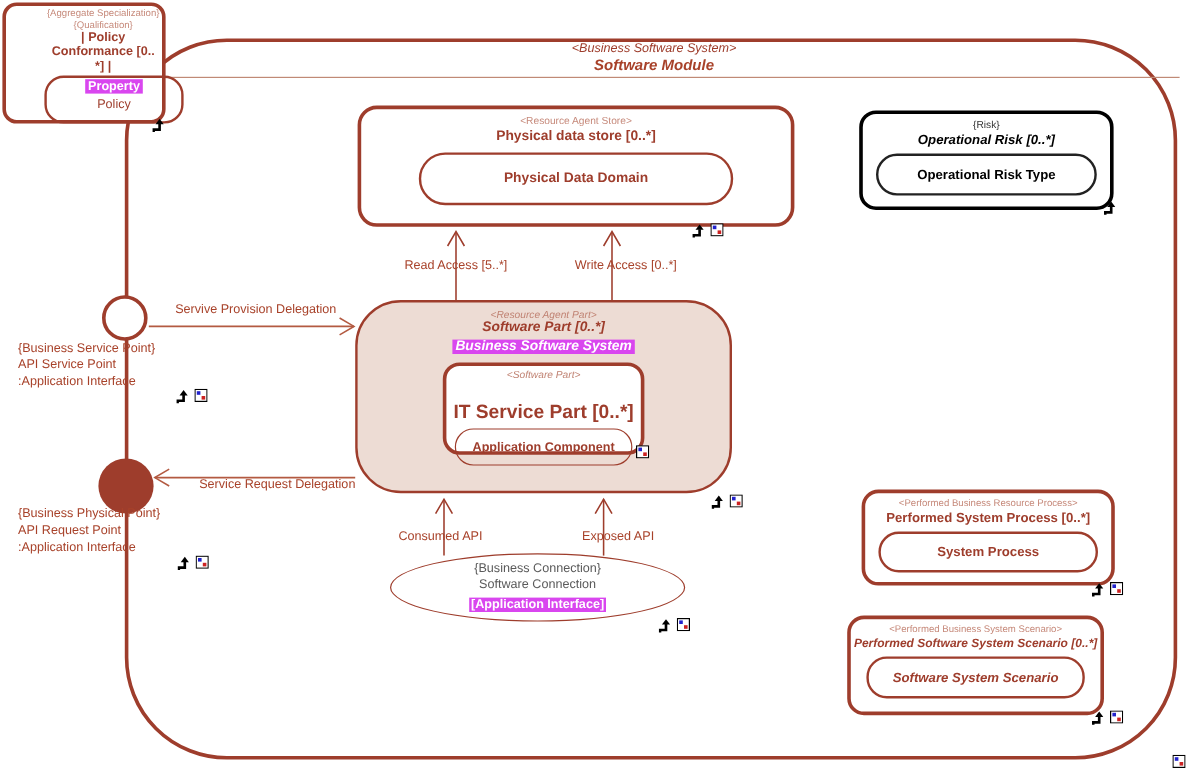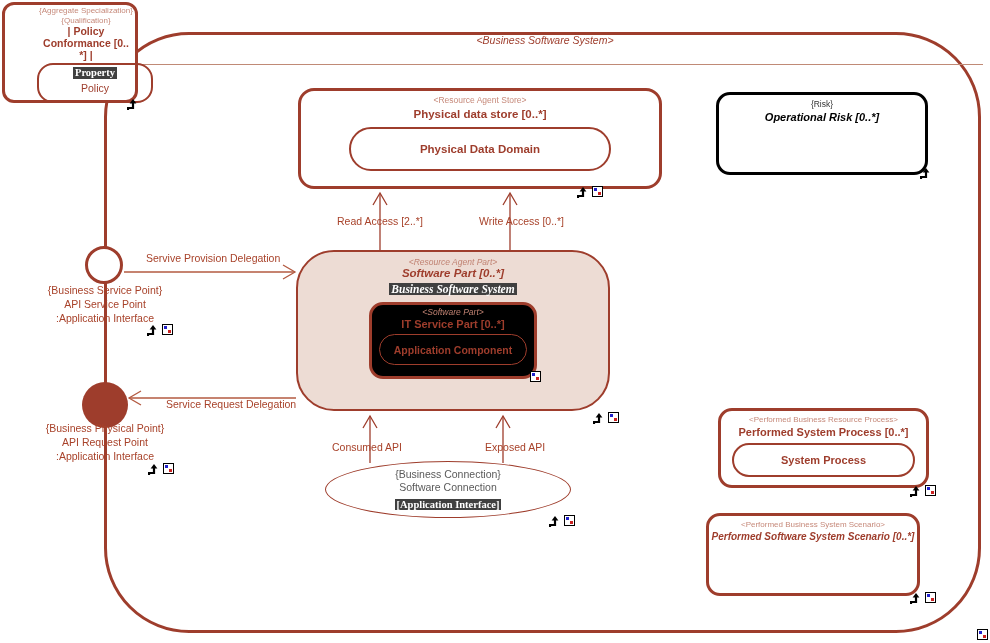--- a/index.html
+++ b/index.html
@@ -23,27 +23,27 @@
   .stadium{box-sizing:border-box;border:2px solid #9E3D2C;border-radius:20px;
            display:flex;align-items:center;justify-content:center;margin:0 auto;}
 
   
   .policy-box{left:2px;top:2px;width:136px;height:101px;border:3px solid #9E3D2C;border-radius:12px;
               background:#fff;z-index:5;text-align:center;box-sizing:border-box;padding-left:32px;}
   .policy-box .tag{font-size:8px;color:#C6897A;line-height:9px;margin-top:1px;}
   .policy-box .pname{font-size:10.5px;font-weight:bold;color:#9E3D2C;line-height:12px;}
   .policy-inner{margin:2px auto 0;width:116px;height:40px;border:2px solid #9E3D2C;border-radius:16px;
                 box-sizing:border-box;text-align:center;}
-  .hl{display:inline-block;background:#404040;color:#fff;font-weight:bold;padding:0 2px;font-family:Liberation Serif, serif;}
+  .hl{display:inline-block;background:#d946ef;color:#fff;font-weight:bold;padding:0 2px;}
 
   
   .circle-open{left:85px;top:246px;width:38px;height:38px;border:3px solid #9E3D2C;border-radius:50%;
                background:#fff;z-index:2;box-sizing:border-box;}
   .circle-filled{left:82px;top:382px;width:46px;height:46px;border-radius:50%;background:#9E3D2C;z-index:2;}
-  .port-label{width:180px;text-align:center;font-size:10.5px;line-height:14px;color:#A8422A;z-index:2;}
+  .port-label{width:180px;font-size:10.5px;line-height:14px;color:#A8422A;z-index:2;}
 
   
   .store-box{left:298px;top:88px;width:364px;height:101px;border:3px solid #9E3D2C;border-radius:16px;}
   .store-box .stereo-sm{margin-top:4px;}
   .store-box .name-md{margin-top:3px;font-size:11.5px;}
   .store-stadium{width:262px;height:44px;margin-top:7px;border-radius:22px;font-size:11.5px;font-weight:bold;}
 
   
   .risk-box{left:716px;top:92px;width:212px;height:83px;border:3px solid #000;border-radius:14px;color:#000;}
   .risk-box .tag{font-size:8.5px;color:#333;margin-top:4px;}
@@ -51,23 +51,23 @@
   .risk-stadium{width:184px;height:35px;margin-top:5px;border:2px solid #222;border-radius:18px;
                 font-size:11px;font-weight:bold;color:#000;}
 
   
   .part-box{left:296px;top:250px;width:314px;height:161px;border:2.5px solid #9E3D2C;border-radius:38px;
             background:#EDDCD4;}
   .part-box .stereo-sm{margin-top:5px;font-style:italic;color:#C08272;}
   .part-box .pname{font-size:11.5px;font-weight:bold;font-style:italic;color:#9E3D2C;}
   .part-box .hl{font-style:italic;font-size:11.5px;}
   .it-box{margin:5px auto 0;width:168px;height:77px;border:3px solid #9E3D2C;border-radius:14px;
-          background:#000000;box-sizing:border-box;text-align:center;}
+          background:#ffffff;box-sizing:border-box;text-align:center;}
   .it-box .stereo-sm{margin-top:2px;}
-  .it-box .iname{font-size:11px;font-weight:bold;margin-top:1px;}
+  .it-box .iname{font-size:16px;font-weight:bold;margin-top:18px;}
   .it-stadium{width:148px;height:31px;margin-top:4px;border-width:1.5px;border-radius:16px;
               font-size:10.5px;font-weight:600;}
 
   
   .conn-ellipse{left:325px;top:461px;width:244px;height:55px;border:1.5px solid #9E3D2C;border-radius:50%;
                 background:#fff;display:flex;flex-direction:column;align-items:center;justify-content:center;z-index:2;}
   .conn-ellipse .gray{font-size:10.5px;color:#5A5A5A;line-height:13px;}
   .conn-ellipse .hl{font-size:10.5px;margin-top:1px;}
 
   
@@ -109,20 +109,21 @@
     <polyline points="283,265 295,272 283,279" fill="none" stroke="#B35A41" stroke-width="1.3"></polyline>
 
     <line x1="296" y1="398" x2="129" y2="398" stroke="#B35A41" stroke-width="1.3"></line>
     <polyline points="141,391 129,398 141,405" fill="none" stroke="#B35A41" stroke-width="1.3"></polyline>
   </svg>
 
   <div class="abs big-box"></div>
   <div class="abs sep-line"></div>
   <div class="abs big-title">
     <div class="stereo">&lt;Business Software System&gt;</div>
+    <div class="name">Software Module</div>
   </div>
 
   <div class="abs policy-box">
     <div class="tag">{Aggregate Specialization}</div>
     <div class="tag">{Qualification}</div>
     <div class="pname">| Policy Conformance [0..</div>
     <div class="pname">*] |</div>
     <div class="policy-inner">
       <div style="font-size:10.5px;line-height:12px;margin-top:1px;"><span class="hl" style="font-size:10.5px;">Property</span></div>
       <div style="font-size:10.5px;color:#9E3D2C;margin-top:3px;">Policy</div>
@@ -187,20 +188,23 @@
     <svg width="11" height="11">
         <rect x="0.5" y="0.5" width="10" height="10" fill="#fff" stroke="#000"></rect>
         <rect x="2" y="2" width="3" height="3" fill="#2222CC"></rect>
         <rect x="6" y="6" width="3" height="3" fill="#CC2222"></rect>
       </svg>
   </div>
 
   <div class="abs node risk-box">
     <div class="tag">{Risk}</div>
     <div class="rname">Operational Risk [0..*]</div>
+    <div class="stadium risk-stadium">
+      <span>Operational Risk Type</span>
+    </div>
   </div>
   <div class="abs icons" style="left:920px;top:167px;">
     <svg width="13" height="13">
         <path d="M1 12 L1 10 L6 10 L6 5" fill="none" stroke="#000" stroke-width="2.2"></path>
         <polygon points="2.6,5.5 9.4,5.5 6,1" fill="#000"></polygon>
       </svg>
   </div>
 
   <div class="abs node part-box">
     <div class="stereo-sm">&lt;Resource Agent Part&gt;</div>
@@ -265,20 +269,23 @@
     <svg width="11" height="11">
         <rect x="0.5" y="0.5" width="10" height="10" fill="#fff" stroke="#000"></rect>
         <rect x="2" y="2" width="3" height="3" fill="#2222CC"></rect>
         <rect x="6" y="6" width="3" height="3" fill="#CC2222"></rect>
       </svg>
   </div>
 
   <div class="abs node scen-box">
     <div class="stereo-sm">&lt;Performed Business System Scenario&gt;</div>
     <div class="name-md">Performed Software System Scenario [0..*]</div>
+    <div class="stadium scen-stadium">
+      <span>Software System Scenario</span>
+    </div>
   </div>
   <div class="abs icons" style="left:910px;top:592px;">
     <svg width="13" height="13">
         <path d="M1 12 L1 10 L6 10 L6 5" fill="none" stroke="#000" stroke-width="2.2"></path>
         <polygon points="2.6,5.5 9.4,5.5 6,1" fill="#000"></polygon>
       </svg>
     <svg width="11" height="11">
         <rect x="0.5" y="0.5" width="10" height="10" fill="#fff" stroke="#000"></rect>
         <rect x="2" y="2" width="3" height="3" fill="#2222CC"></rect>
         <rect x="6" y="6" width="3" height="3" fill="#CC2222"></rect>
@@ -286,20 +293,20 @@
   </div>
 
   <div class="abs icons" style="left:977px;top:629px;">
     <svg width="11" height="11">
         <rect x="0.5" y="0.5" width="10" height="10" fill="#fff" stroke="#000"></rect>
         <rect x="2" y="2" width="3" height="3" fill="#2222CC"></rect>
         <rect x="6" y="6" width="3" height="3" fill="#CC2222"></rect>
       </svg>
   </div>
 
-  <div class="abs edge-label" style="left:337px;top:215px;">Read Access [2..*]</div>
+  <div class="abs edge-label" style="left:337px;top:215px;">Read Access [5..*]</div>
   <div class="abs edge-label" style="left:479px;top:215px;">Write Access [0..*]</div>
   <div class="abs edge-label" style="left:332px;top:441px;">Consumed API</div>
   <div class="abs edge-label" style="left:485px;top:441px;">Exposed API</div>
   <div class="abs edge-label" style="left:146px;top:252px;">Servive Provision Delegation</div>
   <div class="abs edge-label" style="left:152px;top:398px;margin-left:14px;">Service Request Delegation</div>
 
 </div>
 
 </body></html>

